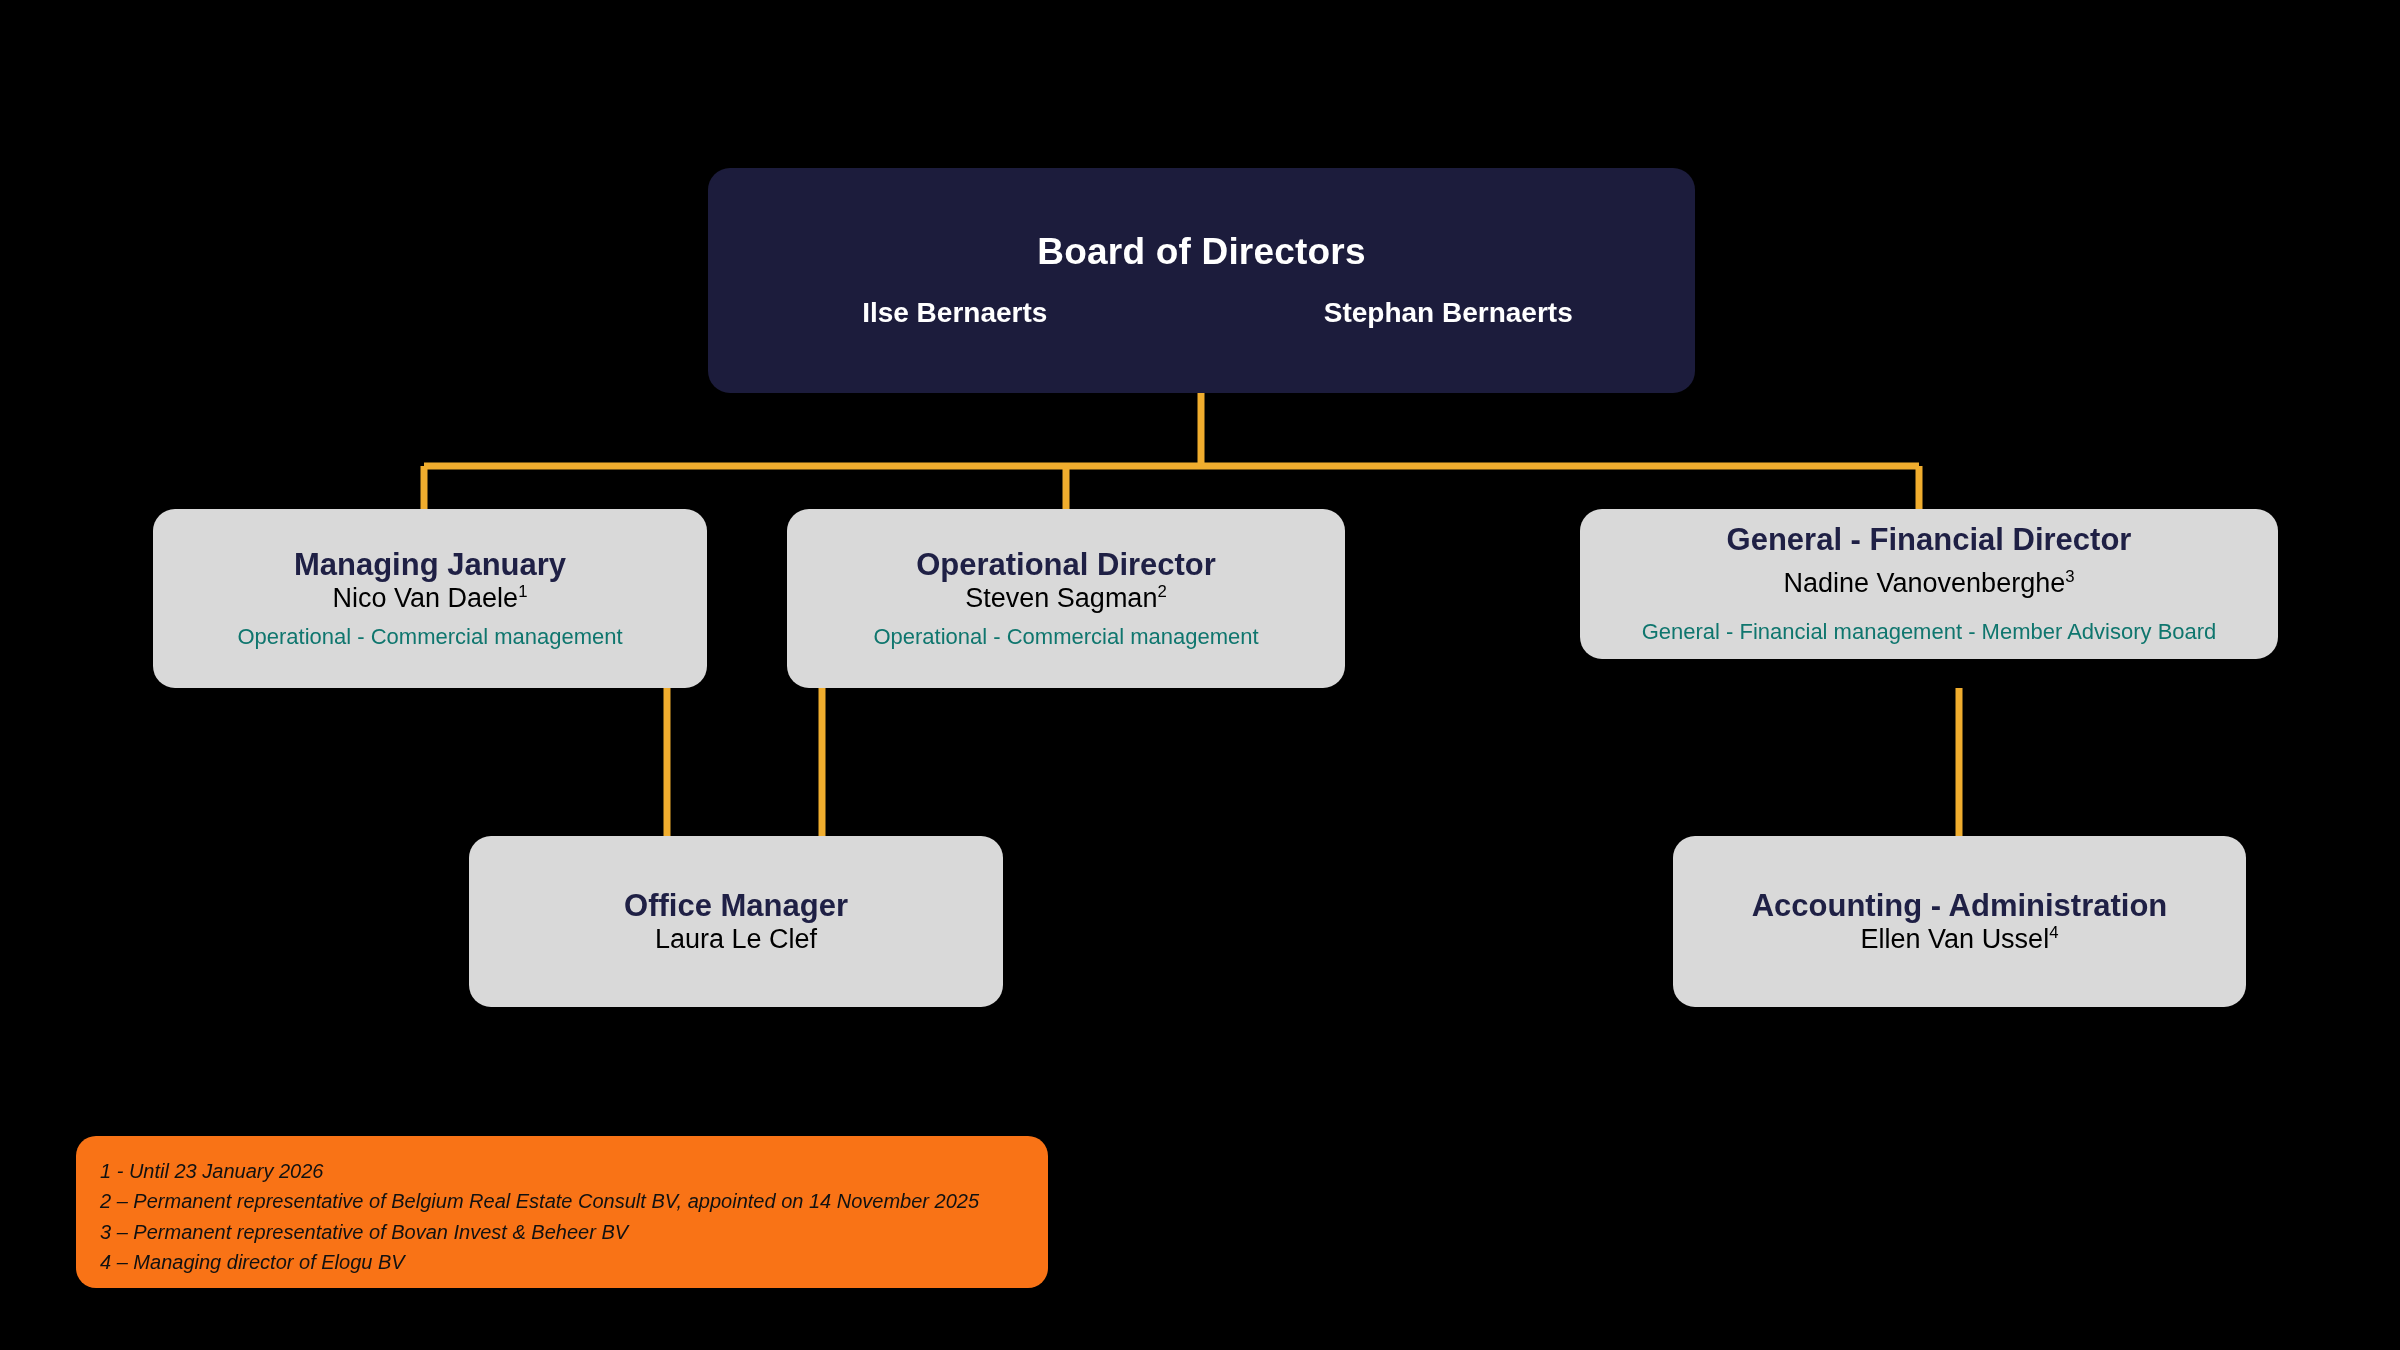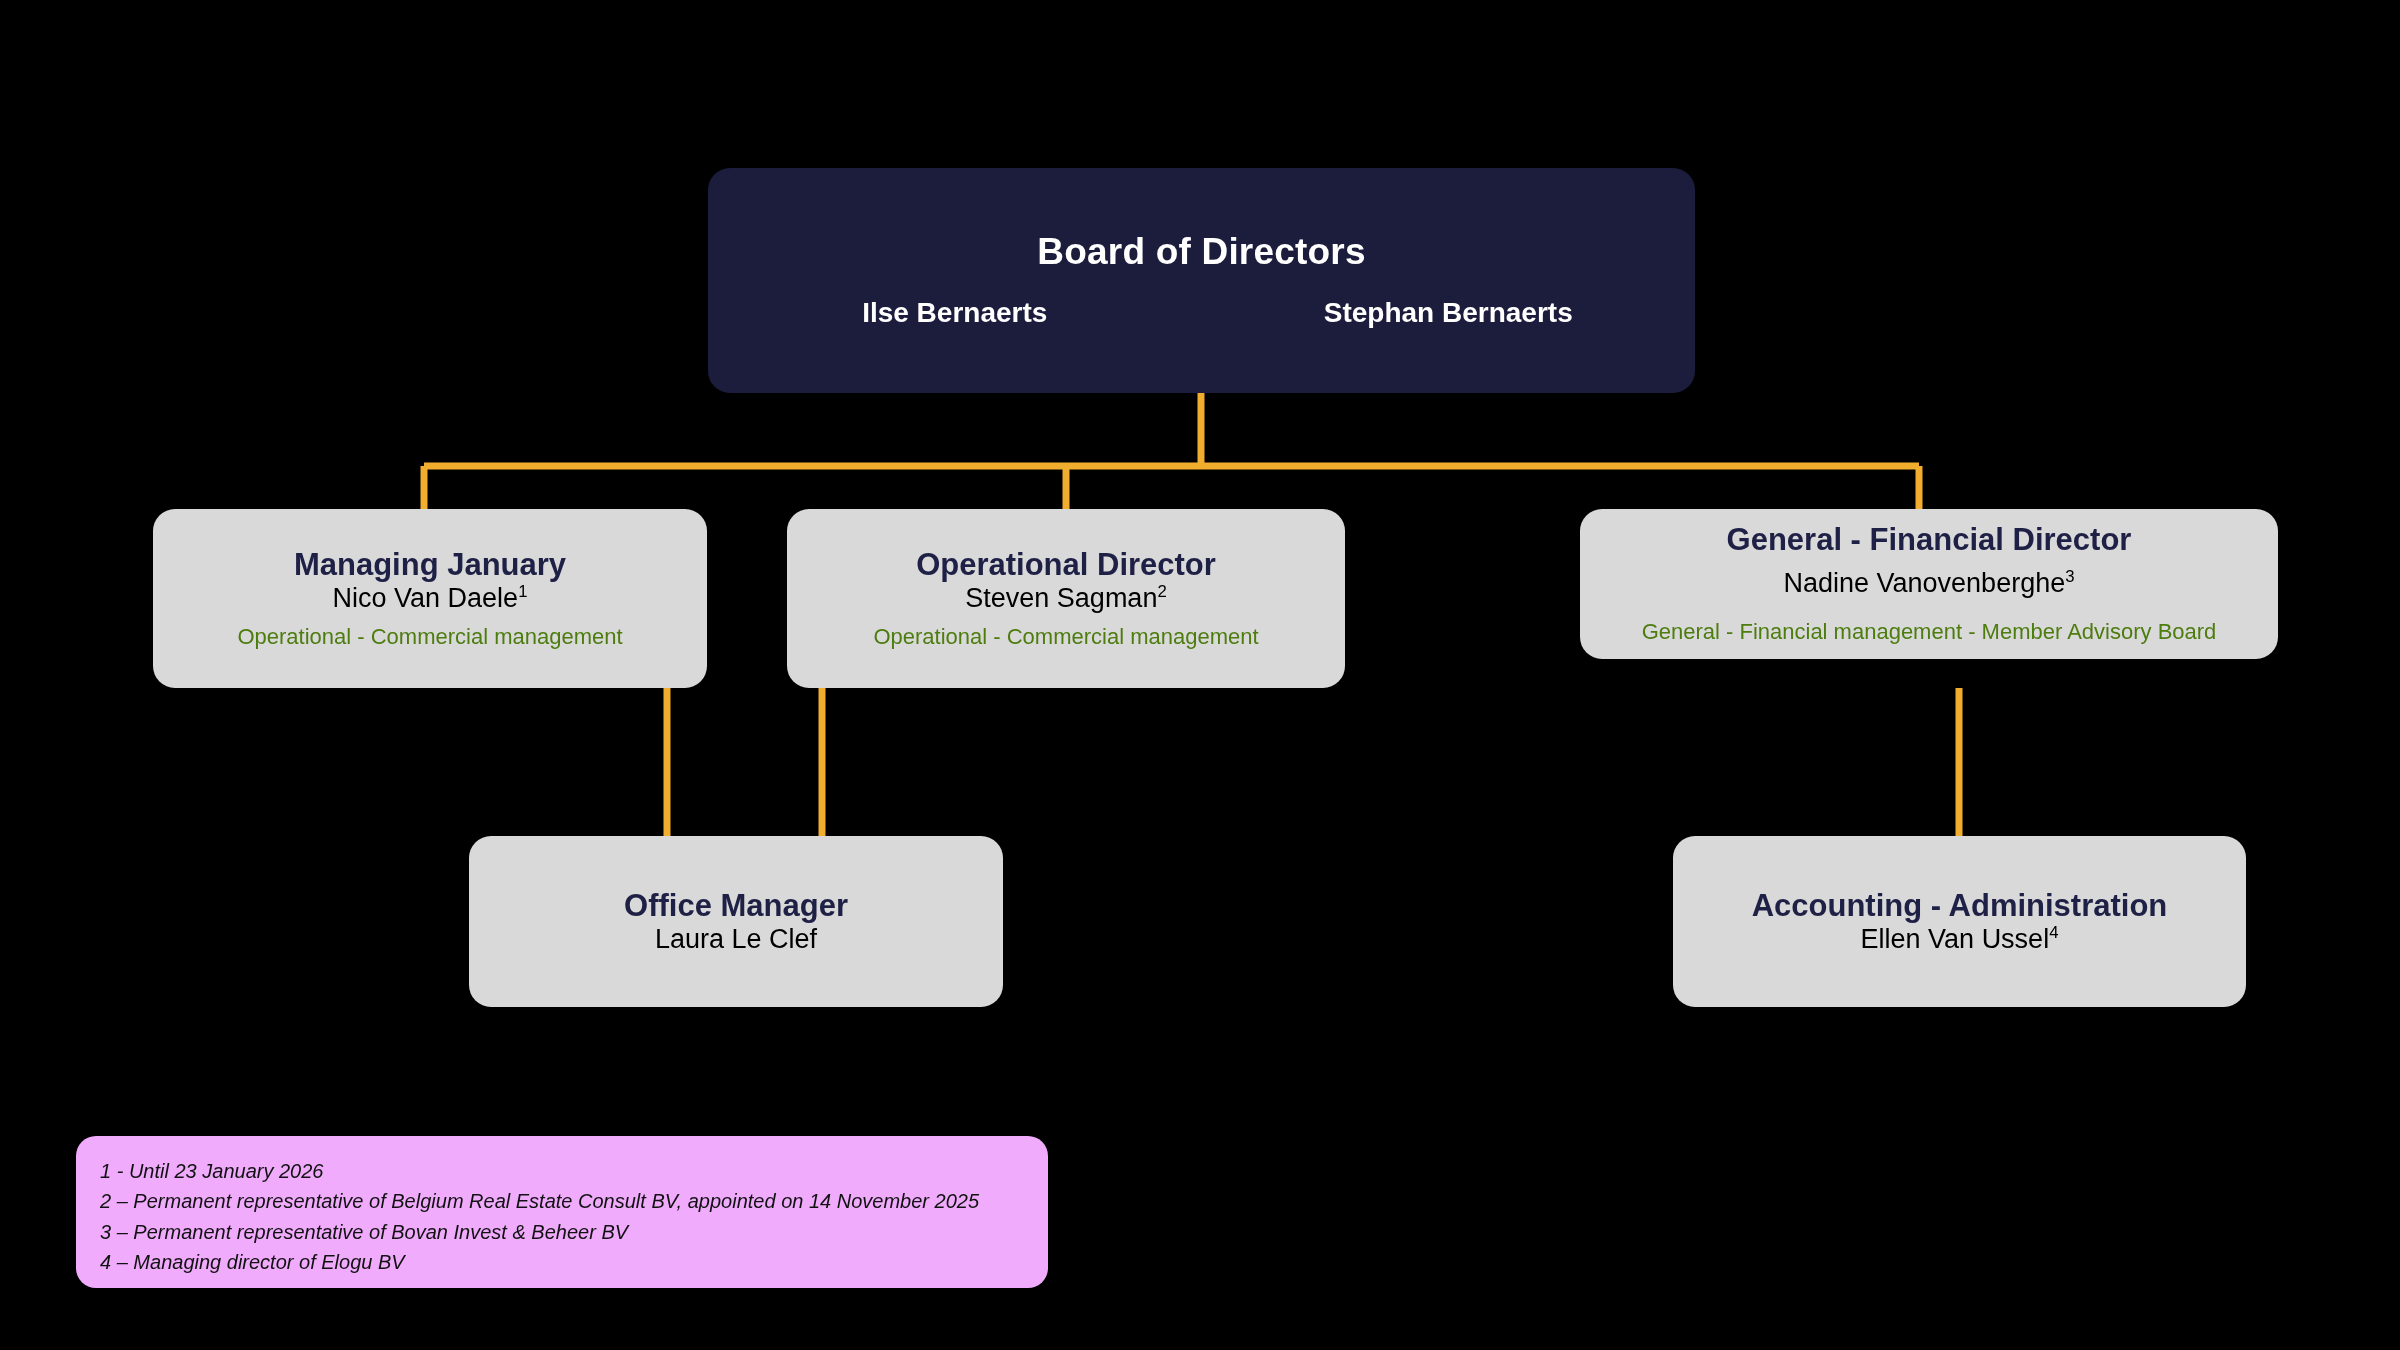--- a/index.html
+++ b/index.html
@@ -77,35 +77,35 @@
     font-size: 27px;
     font-weight: normal;
     line-height: 1.15;
   }
   .node-person sup {
     font-size: 0.62em;
     vertical-align: super;
     line-height: 0;
   }
   .node-role {
-    color: #4d7c0f;
+    color: #0f766e;
     font-size: 22px;
     font-weight: normal;
     line-height: 1.2;
     margin-top: 10px;
   }
 
   
   #footnotes {
     position: absolute;
     left: 76px;
     top: 1136px;
     width: 972px;
     height: 152px;
-    background: #f0abfc;
+    background: #f97316;
     border-radius: 20px;
     box-sizing: border-box;
     padding: 20px 24px 0 24px;
   }
   .footnote-line {
     color: #111111;
     font-size: 20px;
     font-style: italic;
     line-height: 1.52;
     white-space: nowrap;

